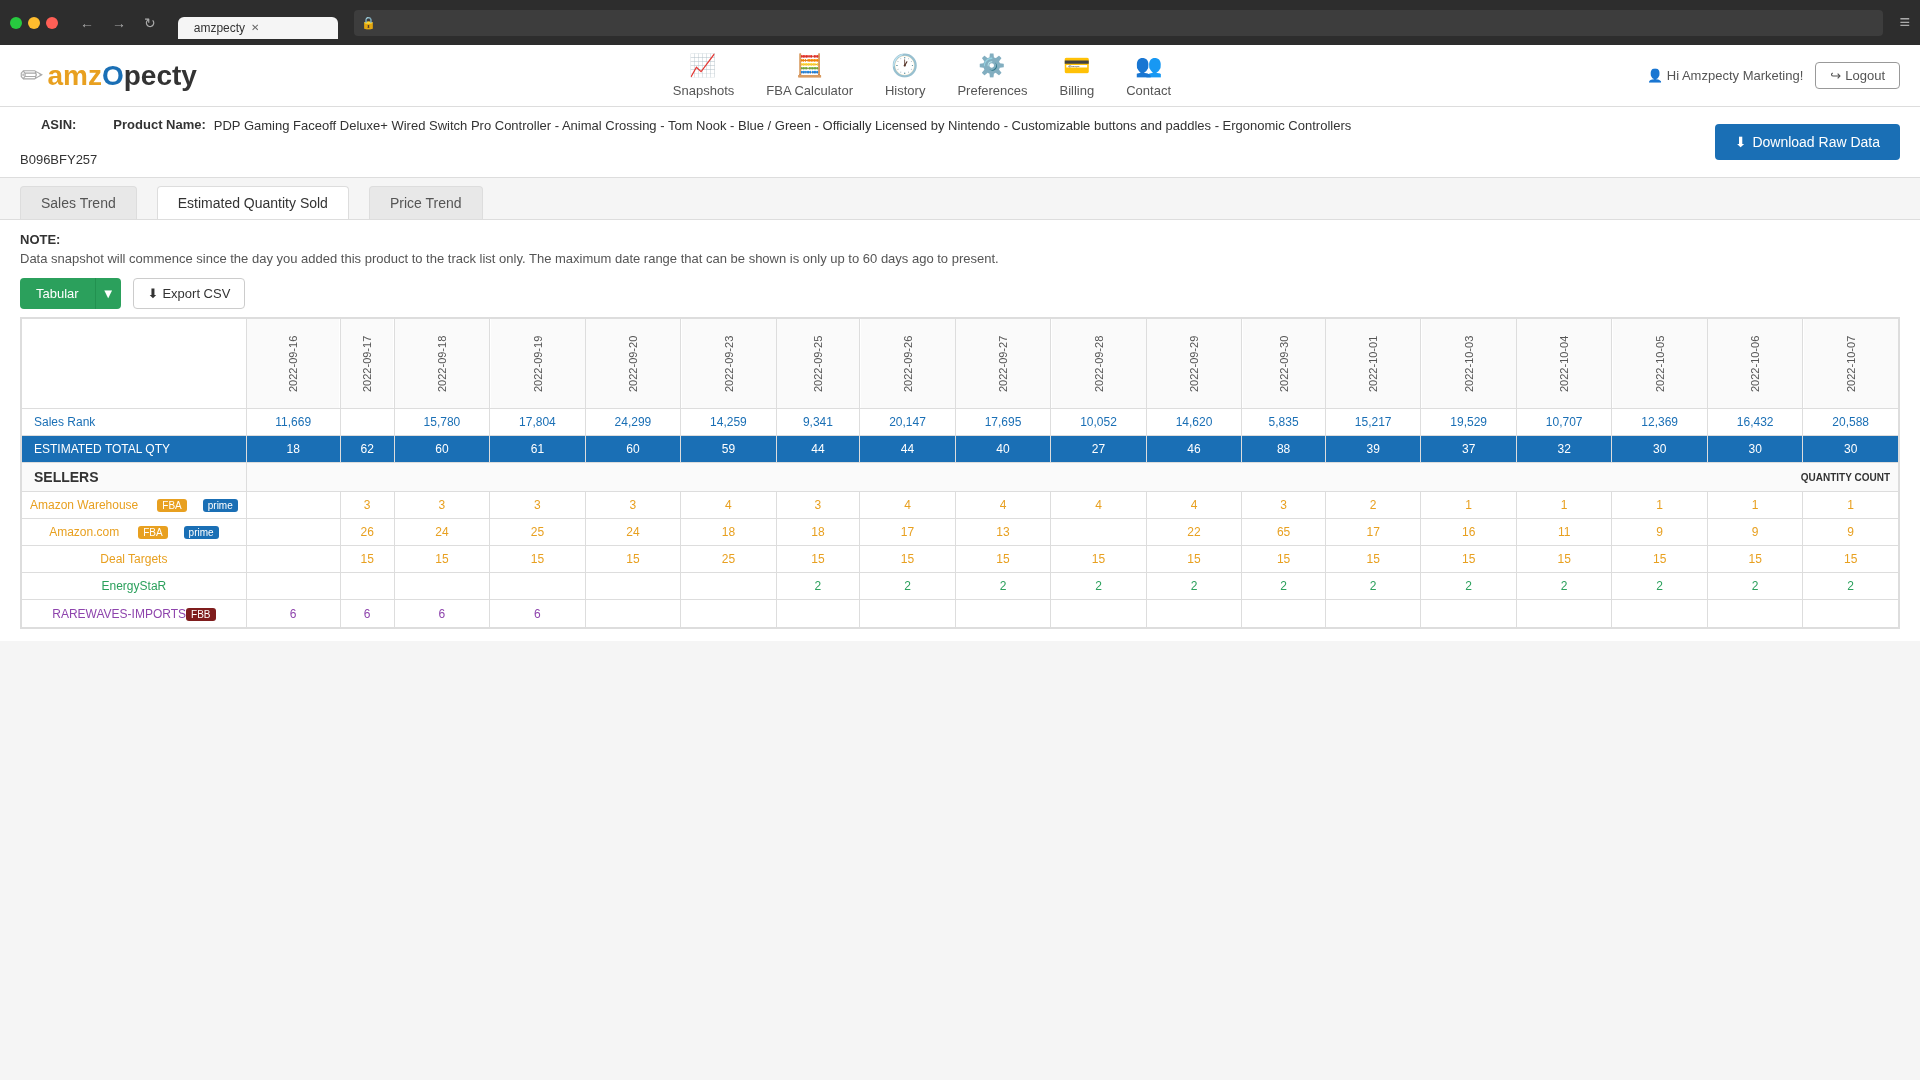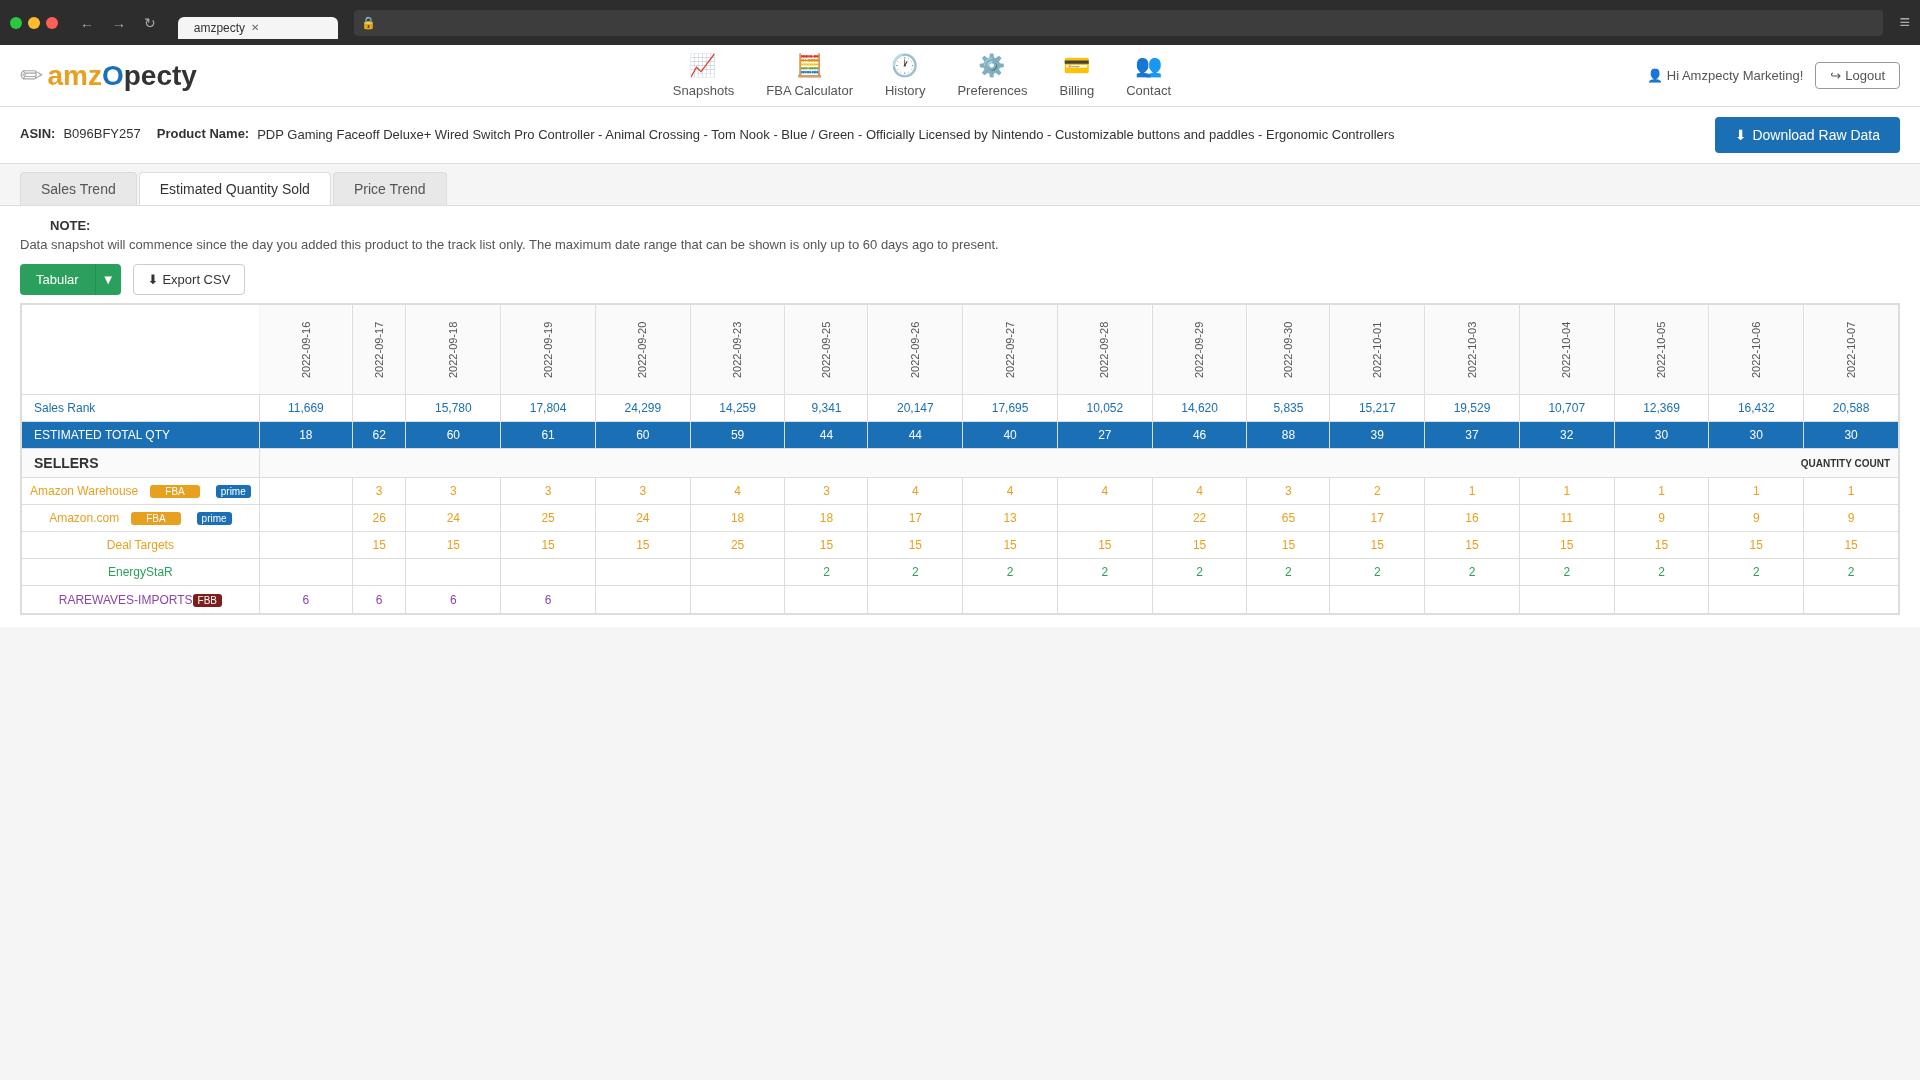--- a/index.html
+++ b/index.html
@@ -93,21 +93,21 @@
     
     .product-bar {
       background: #fff;
       padding: 10px 20px;
       border-bottom: 1px solid #ddd;
       display: flex;
       align-items: center;
       justify-content: space-between;
     }
     .product-info { display: flex; align-items: flex-start; gap: 16px; flex: 1; }
-    .asin-section { display: flex; align-items: center; gap: 8px; white-space: nowrap; }
+    .asin-section { display: flex; align-items: center; gap: 20px; white-space: nowrap; flex-direction: column; }
     .asin-label { font-weight: bold; font-size: 13px; }
     .asin-value { font-size: 13px; }
     .product-name-section { display: flex; align-items: flex-start; gap: 8px; flex: 1; }
     .product-name-label { font-weight: bold; font-size: 13px; white-space: nowrap; }
     .product-name-value { font-size: 13px; color: #333; line-height: 1.4; }
     .download-btn {
       background: #1a6fb5;
       color: #fff;
       border: none;
       padding: 10px 20px;
@@ -119,21 +119,21 @@
       align-items: center;
       gap: 6px;
       margin-left: 16px;
     }
 
     
     .page-tabs {
       background: #f5f5f5;
       padding: 8px 20px 0;
       display: flex;
-      gap: 2px;
+      gap: 20px;
       border-bottom: 1px solid #ddd;
     }
     .page-tab {
       padding: 8px 20px;
       cursor: pointer;
       border: 1px solid #ddd;
       border-bottom: none;
       background: #e8e8e8;
       border-radius: 4px 4px 0 0;
       color: #555;
@@ -142,21 +142,21 @@
     .page-tab.active {
       background: #fff;
       color: #333;
       font-weight: 500;
     }
 
     
     .content { background: #fff; padding: 12px 20px; }
 
     .note-section { margin-bottom: 12px; }
-    .note-title { font-weight: bold; color: #333; margin-bottom: 4px; margin-left: 30px; }
+    .note-title { font-weight: bold; color: #333; margin-bottom: 4px; }
     .note-text { color: #555; font-size: 13px; }
 
     
     .table-controls { display: flex; align-items: center; gap: 12px; margin-bottom: 8px; }
     .tabular-btn {
       background: #2ba05c;
       color: #fff;
       border: none;
       padding: 8px 16px;
       border-radius: 4px;
@@ -225,23 +225,23 @@
     .data-table .sales-rank-row td { background: #fff; color: #1a6fb5; font-weight: 500; }
     .data-table .total-qty-row td { background: #1a6fb5; color: #fff; font-weight: normal; }
     .data-table .total-qty-row .label-cell { background: #1a6fb5; color: #fff; }
     .data-table .sellers-header td { background: #fafafa; font-weight: bold; font-size: 13px; }
     .data-table .sellers-header .label-cell { font-size: 14px; }
     .fba-badge {
       display: inline-block;
       background: #e8a020;
       color: #fff;
       font-size: 10px;
-      padding: 1px 15px;
+      padding: 1px 5px;
       border-radius: 3px;
-      margin-left: 12px;
+      margin-left: 19px;
     }
     .prime-badge {
       display: inline-block;
       background: #1a6fb5;
       color: #fff;
       font-size: 10px;
       padding: 1px 5px;
       border-radius: 3px;
       margin-left: 16px;
     }

